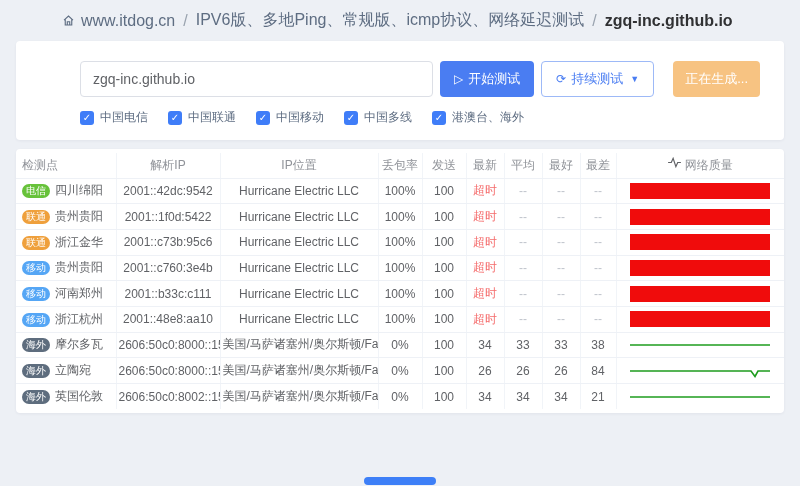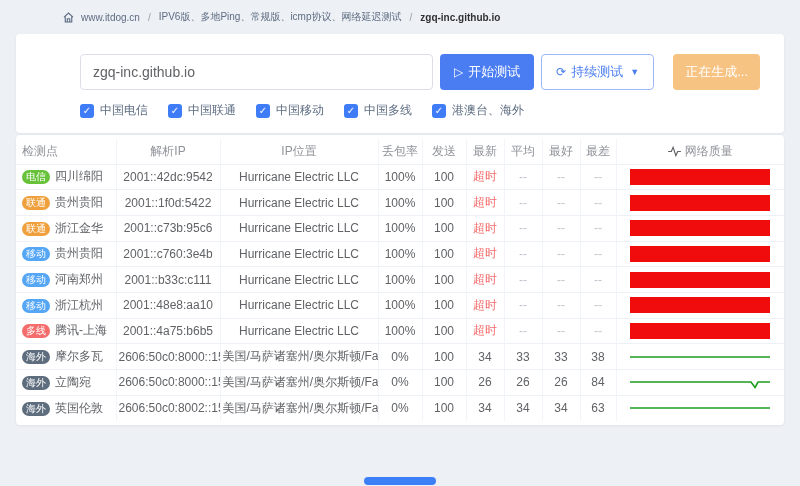--- a/index.html
+++ b/index.html
@@ -6,21 +6,21 @@
   html,body { width:800px; height:486px; overflow:hidden; }
   body {
     background:#edf0f5;
     font-family:"Liberation Sans","DejaVu Sans",sans-serif;
     color:#606266;
     position:relative;
   }
   
   .breadcrumb {
     padding:10px 16px 0 62px;
-    font-size:10px; color:#5e6d82;
+    font-size:16px; color:#5e6d82;
     display:flex; align-items:center; gap:6px;
     white-space:nowrap;
     text-align:right;
   }
   .breadcrumb .crumb-link { cursor:pointer; }
   .breadcrumb .sep { color:#9aa3af; margin:0 2px; }
   .breadcrumb .crumb-target { color:#303133; font-weight:bold; }
   .home-ic { width:13px; height:13px; display:inline-block; }
   
   .card {
@@ -51,40 +51,40 @@
   .checkbox-row { display:flex; align-items:center; gap:20px; margin-top:12px; }
   .cb-item { display:inline-flex; align-items:center; gap:6px; cursor:pointer; }
   .cb-box {
     width:14px; height:14px; border-radius:3px;
     background:#3f7df8; color:#fff; font-size:10px;
     display:inline-flex; align-items:center; justify-content:center;
     line-height:1;
   }
   .cb-label { font-size:12px; color:#5e6d82; }
   
-  .table-card { margin-top:2px; padding:4px 0; }
+  .table-card { margin-top:9px; padding:4px 0; }
   table { width:768px; border-collapse:collapse; table-layout:fixed; }
   th, td {
     font-size:12px; font-weight:normal; color:#606266;
     text-align:center; height:25.7px; padding:0 2px;
     border-bottom:1px solid #eef1f6; border-right:1px solid #f1f4f8;
     overflow:hidden; white-space:nowrap;
   }
   th { color:#909399; height:25px; }
   th:last-child, td:last-child { border-right:none; }
   tr:last-child td { border-bottom:none; }
   td.cell-node, th.col-0 { text-align:left; padding-left:6px; }
   .badge {
     display:inline-block; color:#fff; font-size:10px;
     padding:2px 4px; border-radius:7px; margin-right:5px;
     line-height:1;
   }
   .timeout { color:#f56c6c; }
   .dash { color:#c0c4cc; }
-  .qh { display:inline-flex; align-items:center; gap:4px; justify-content:center; }
+  .qh { display:inline-flex; gap:4px; justify-content:center; }
   .pulse-ic { width:13px; height:11px; }
   .red-bar { width:140px; height:16px; background:#f00c0c; margin:0 auto; }
   .line-chart { display:block; margin:0 auto; }
   
   .scroll-thumb {
     position:absolute; left:364px; bottom:1px;
     width:72px; height:8px; border-radius:4px;
     background:#3d7ff7; cursor:pointer;
   }
 </style>
@@ -254,34 +254,20 @@
           <td>100</td>
           <td class="timeout">超时</td>
           <td class="dash">--</td>
           <td class="dash">--</td>
           <td class="dash">--</td>
           <td>
             <div class="red-bar"></div>
           </td>
         </tr>
         <tr>
-          <td class="cell-node"><span class="badge" style="background: rgb(245, 108, 108);">多线</span><span>腾讯-上海</span></td>
-          <td>2001::4a75:b6b5</td>
-          <td>Hurricane Electric LLC</td>
-          <td>100%</td>
-          <td>100</td>
-          <td class="timeout">超时</td>
-          <td class="dash">--</td>
-          <td class="dash">--</td>
-          <td class="dash">--</td>
-          <td>
-            <div class="red-bar"></div>
-          </td>
-        </tr>
-        <tr>
           <td class="cell-node"><span class="badge" style="background: rgb(94, 109, 126);">海外</span><span>摩尔多瓦</span></td>
           <td>2606:50c0:8000::153</td>
           <td>美国/马萨诸塞州/奥尔斯顿/Fastly, Inc.</td>
           <td>0%</td>
           <td>100</td>
           <td>34</td>
           <td>33</td>
           <td>33</td>
           <td>38</td>
           <td>
@@ -308,21 +294,21 @@
         </tr>
         <tr>
           <td class="cell-node"><span class="badge" style="background: rgb(94, 109, 126);">海外</span><span>英国伦敦</span></td>
           <td>2606:50c0:8002::153</td>
           <td>美国/马萨诸塞州/奥尔斯顿/Fastly, Inc.</td>
           <td>0%</td>
           <td>100</td>
           <td>34</td>
           <td>34</td>
           <td>34</td>
-          <td>63</td>
+          <td>21</td>
           <td>
             <svg class="line-chart" width="146" height="18" viewBox="0 0 146 18">
               <polyline points="3,9 143,9" fill="none" stroke="#1e9c1e" stroke-width="1.6"></polyline>
             </svg>
           </td>
         </tr>
       </tbody>
   </table>
 </div>
 

